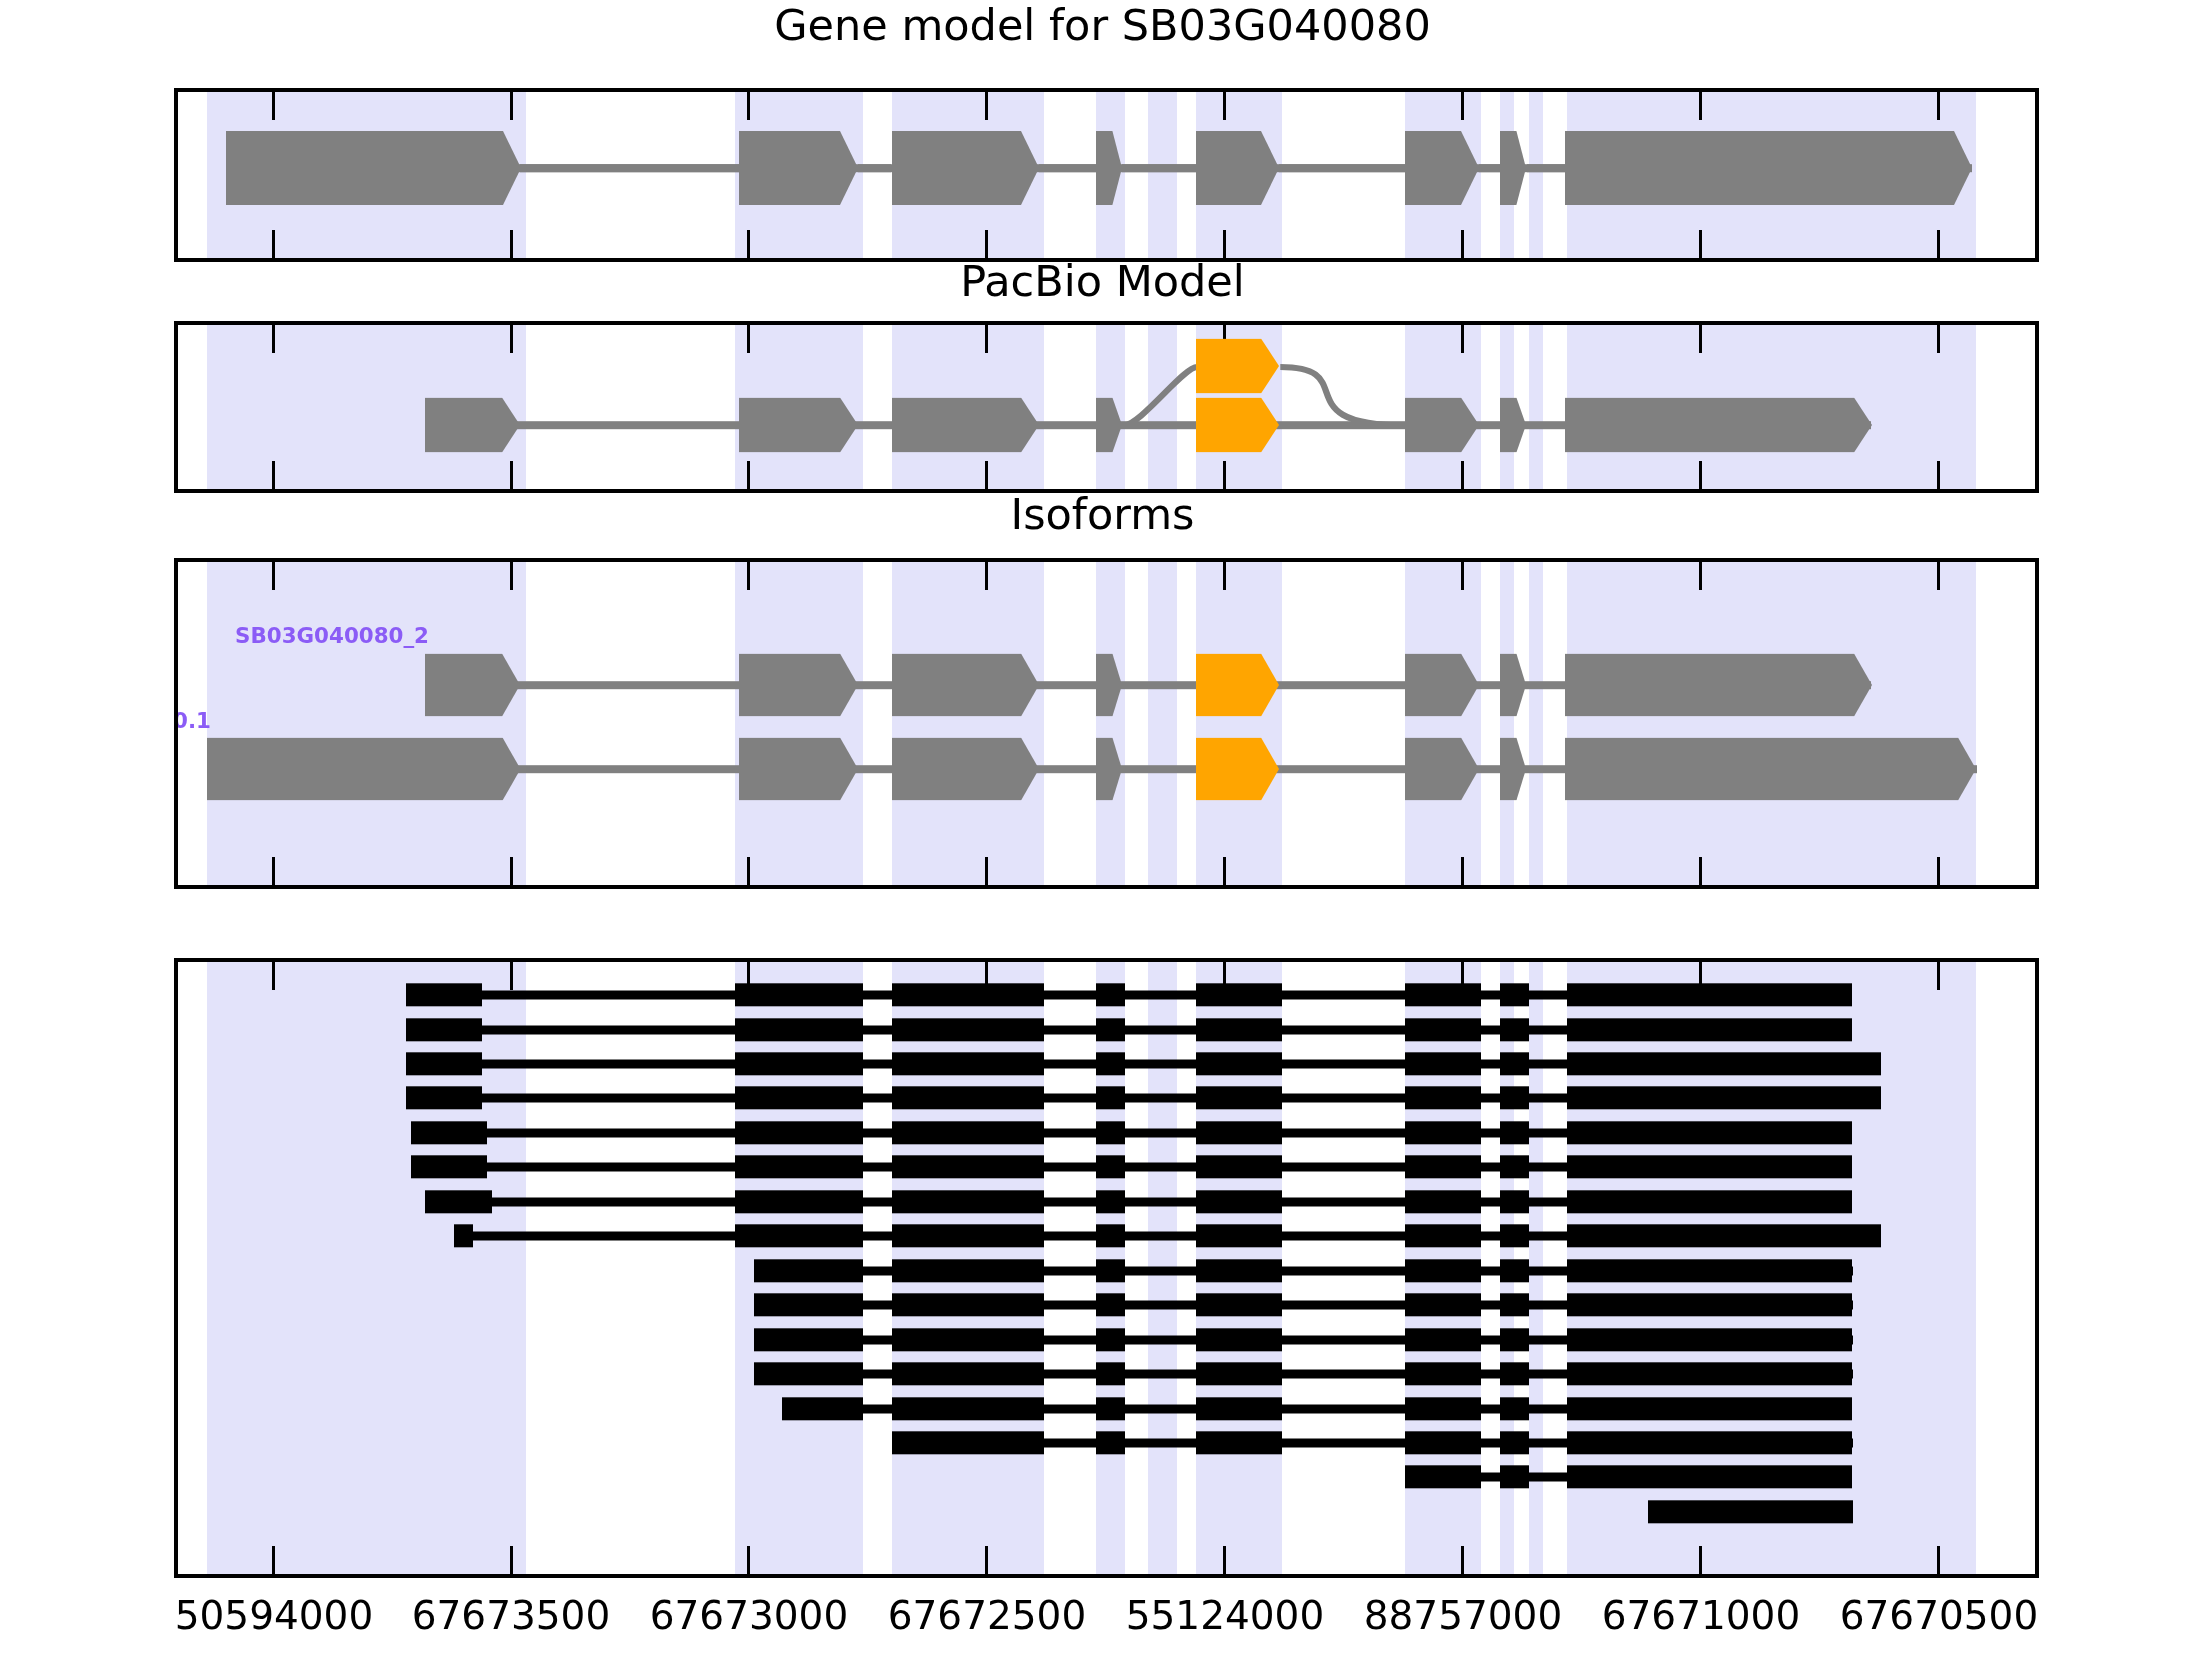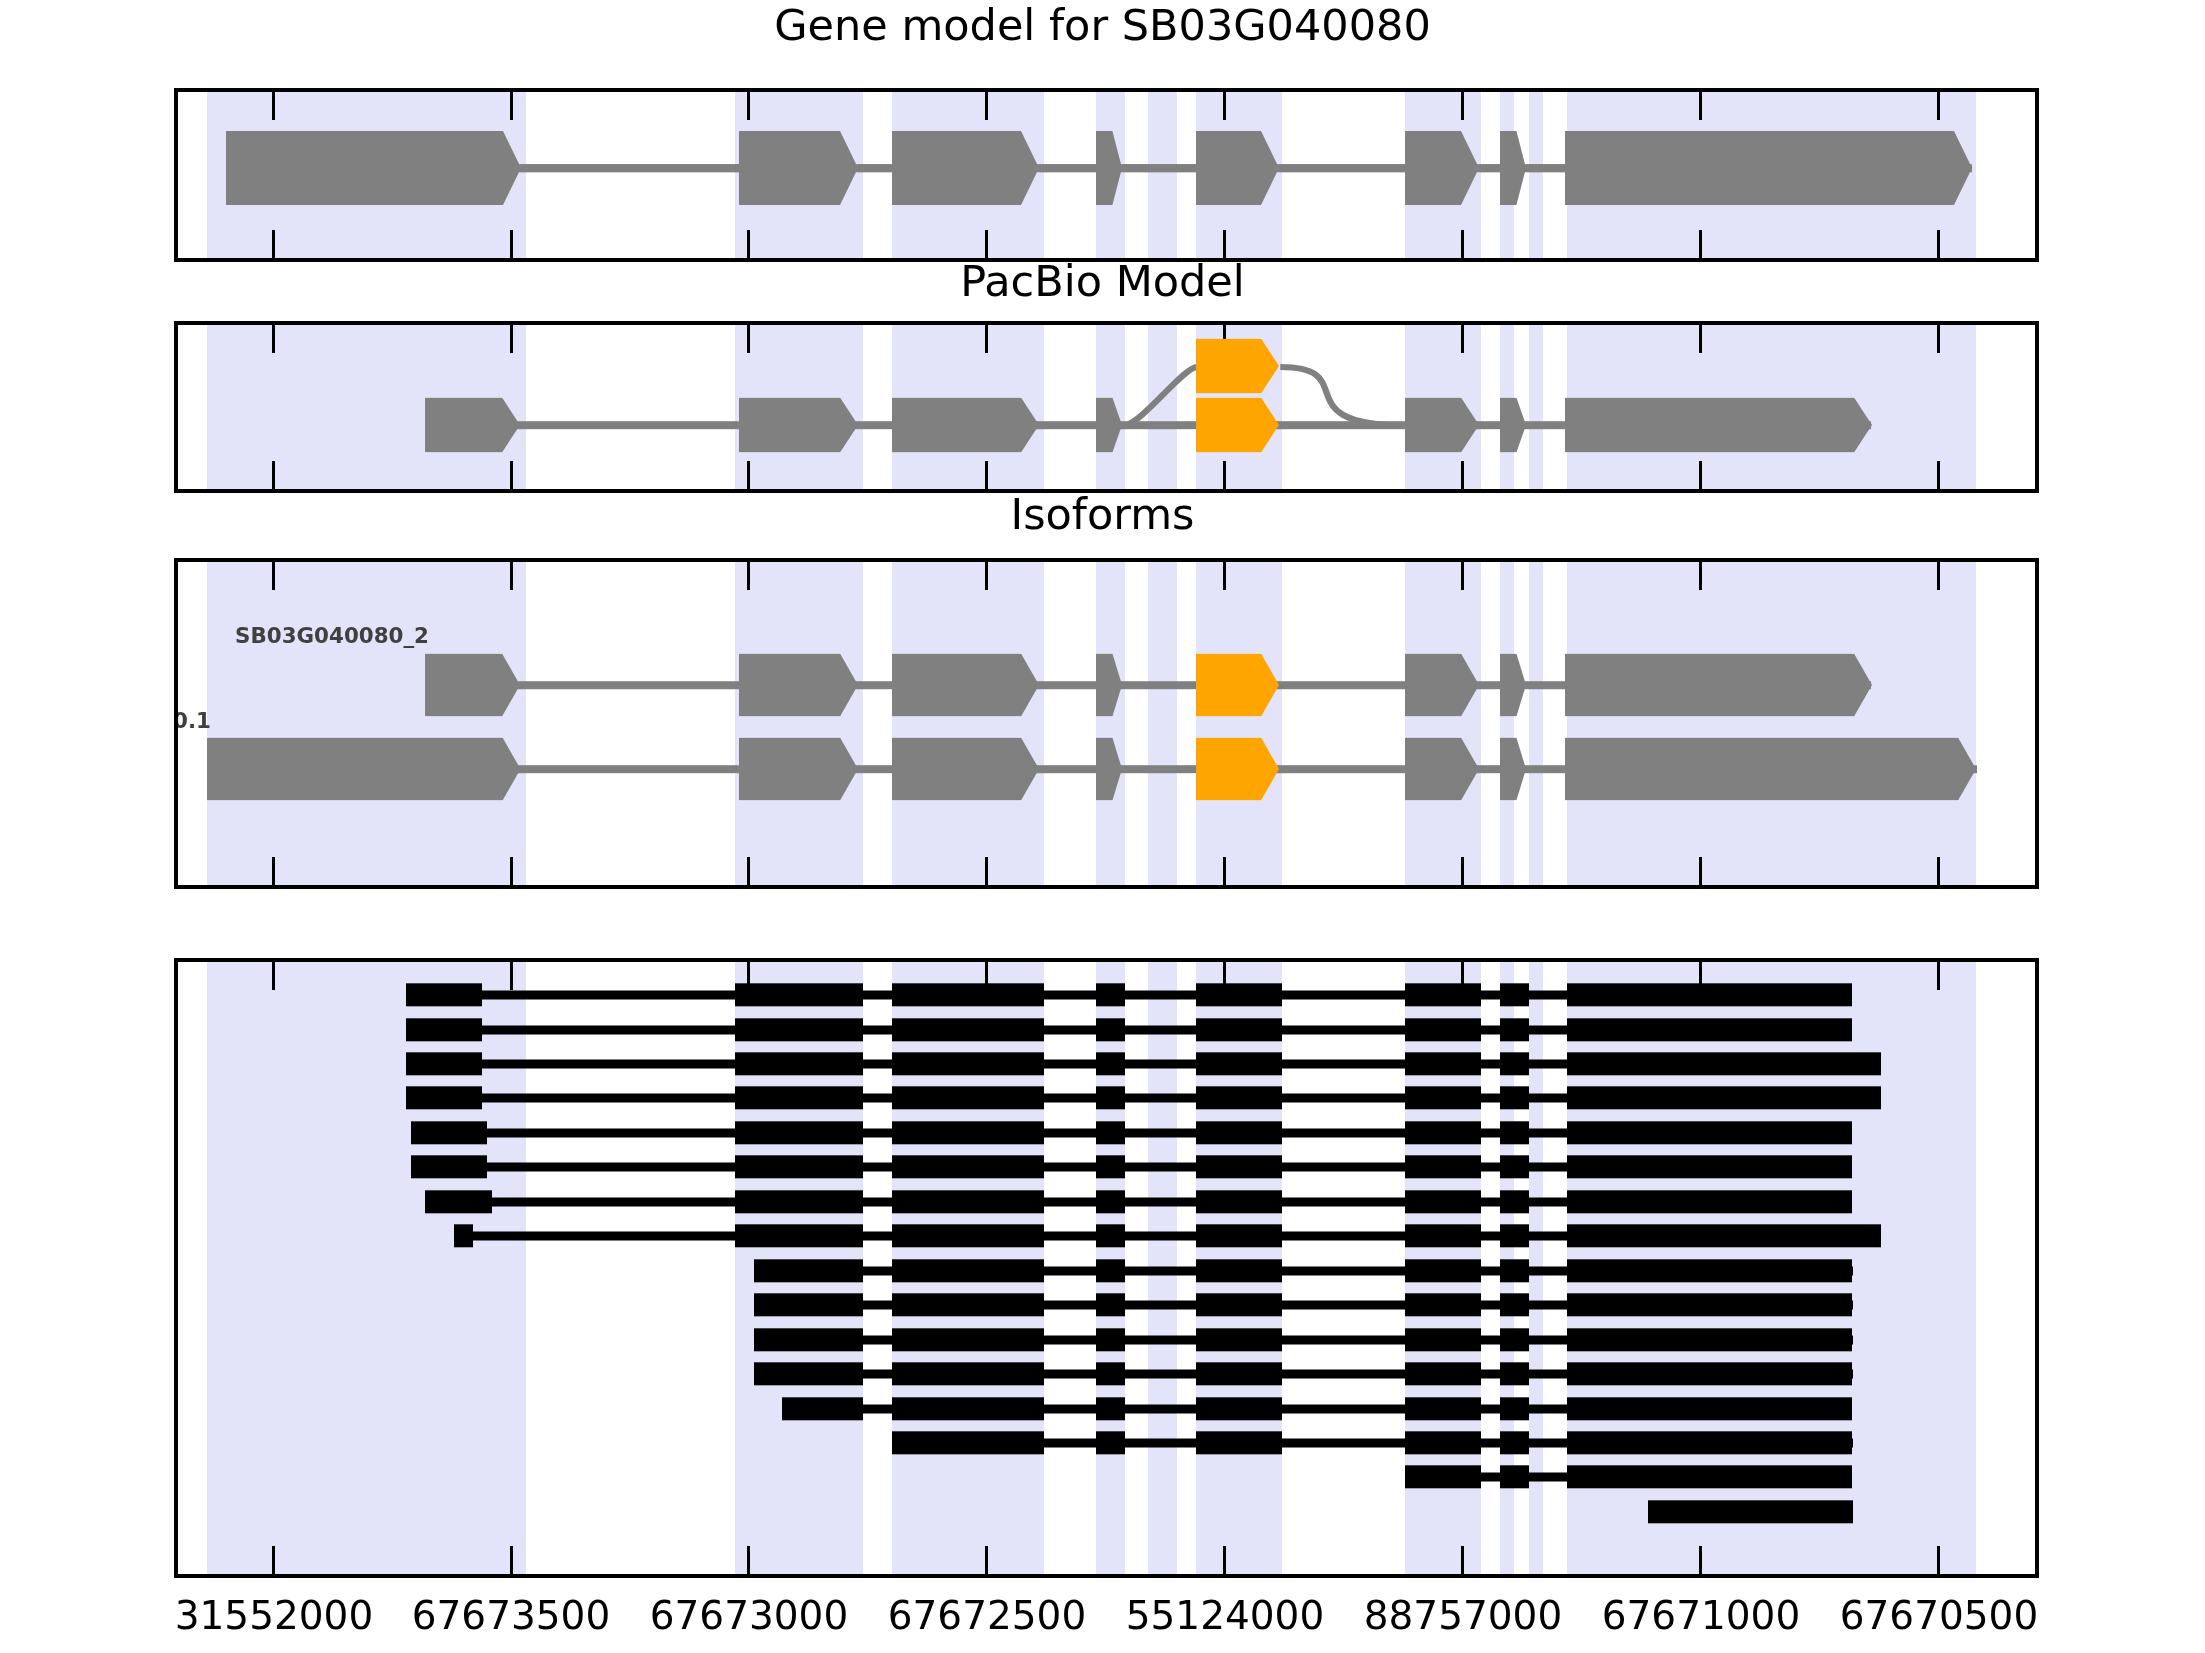--- a/index.html
+++ b/index.html
@@ -35,21 +35,21 @@
   }
   .exon.orange{background:#FFA500;}
   .exon.blk{background:#000;}
   .exon.arrow{
     clip-path:polygon(0 0,calc(100% - 18px) 0,100% 50%,calc(100% - 18px) 100%,0 100%);
   }
   .exon.arrow-sm{
     clip-path:polygon(0 0,calc(100% - 9.6px) 0,100% 50%,calc(100% - 9.6px) 100%,0 100%);
   }
   .iso-label{
-    position:absolute;font-size:21.4px;font-weight:bold;color:#404040;
+    position:absolute;font-size:21.4px;font-weight:bold;color:#8b5cf6;
     white-space:nowrap;transform:translate(-100%,-50%);line-height:1;
   }
 
   .curve{position:absolute;left:0;top:0;width:100%;height:100%;pointer-events:none;}
 
   .xticklabels{position:absolute;left:0;width:2205px;}
   .xticklabel{
     position:absolute;font-size:39px;color:#000;white-space:nowrap;
     transform:translateX(-50%);line-height:1;
   }
@@ -345,21 +345,21 @@
       <div class="exon blk" style="left: 1389px; width: 285px; height: 23.4px; top: 481px;"></div>
       <div class="intron blk" style="left: 1227px; width: 447px; top: 515px;"></div>
       <div class="exon blk" style="left: 1227px; width: 76px; height: 23.4px; top: 515px;"></div>
       <div class="exon blk" style="left: 1322px; width: 28.5px; height: 23.4px; top: 515px;"></div>
       <div class="exon blk" style="left: 1389px; width: 285px; height: 23.4px; top: 515px;"></div>
       <div class="intron blk" style="left: 1470px; width: 205px; top: 550px;"></div>
       <div class="exon blk" style="left: 1470px; width: 205px; height: 23.4px; top: 550px;"></div>
     </div>
 
   <div class="xticklabels" id="xticklabels" style="top:1596px;">
-      <div class="xticklabel" style="left: 274px;">31552000</div>
+      <div class="xticklabel" style="left: 274px;">50594000</div>
       <div class="xticklabel" style="left: 511px;">67673500</div>
       <div class="xticklabel" style="left: 749px;">67673000</div>
       <div class="xticklabel" style="left: 987px;">67672500</div>
       <div class="xticklabel" style="left: 1225px;">55124000</div>
       <div class="xticklabel" style="left: 1463px;">88757000</div>
       <div class="xticklabel" style="left: 1701px;">67671000</div>
       <div class="xticklabel" style="left: 1939px;">67670500</div>
     </div>
 
 </div>

